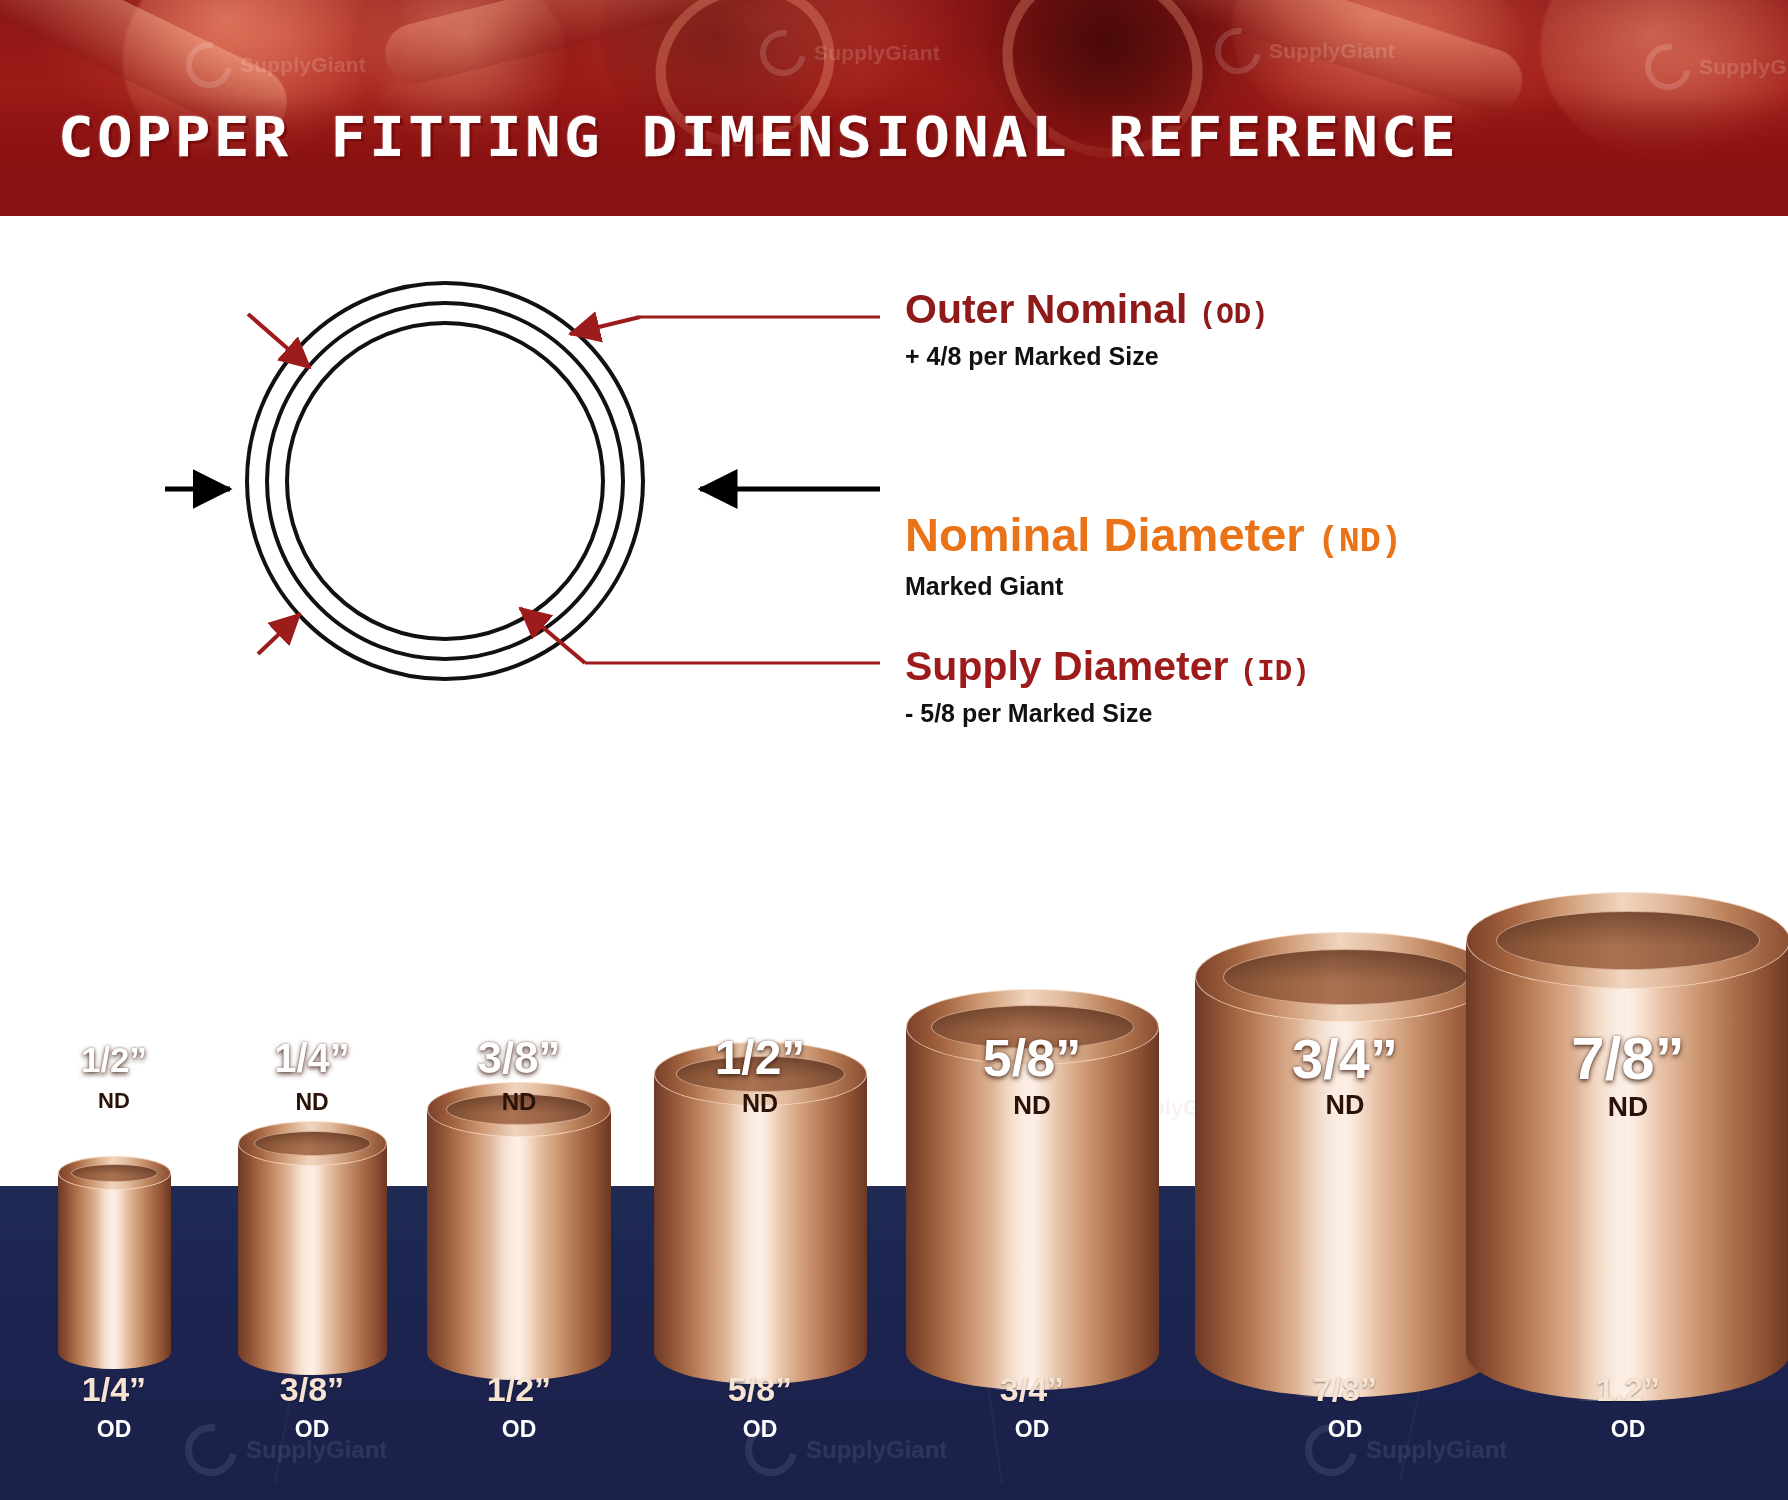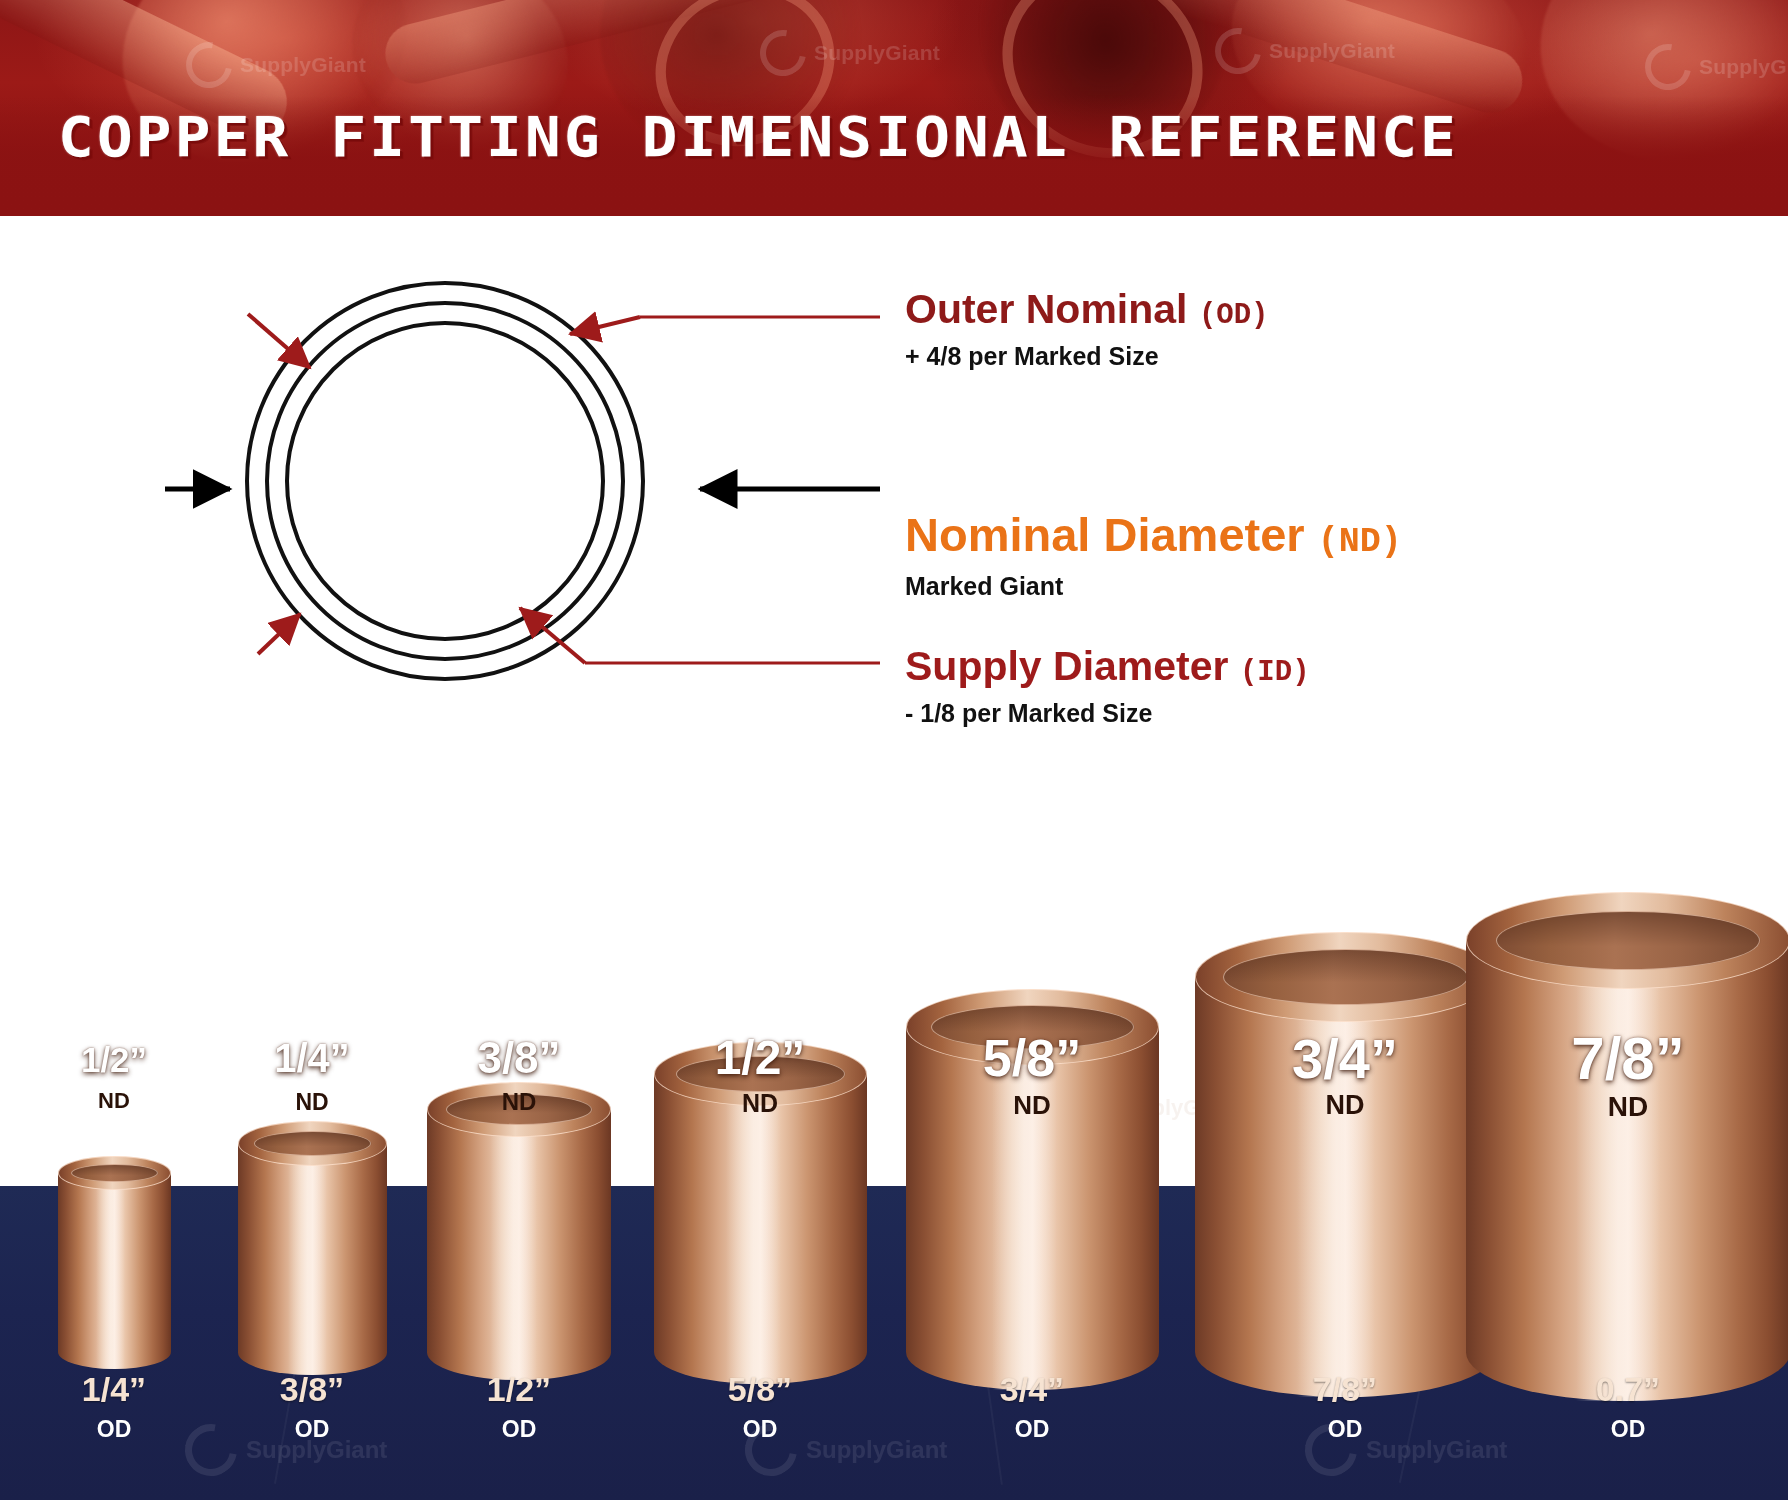--- a/index.html
+++ b/index.html
@@ -241,21 +241,21 @@
     <div class="sub">+ 4/8 per Marked Size</div>
   </div>
 
   <div class="lbl" id="lbl-nd">
     <div class="big"><span>Nominal Diameter</span> <span class="suffix">(ND)</span></div>
     <div class="sub">Marked Giant</div>
   </div>
 
   <div class="lbl" id="lbl-id">
     <div class="big"><span>Supply Diameter</span> <span class="suffix">(ID)</span></div>
-    <div class="sub">- 1/8 per Marked Size</div>
+    <div class="sub">- 5/8 per Marked Size</div>
   </div>
 </div>
 
 <div id="navy">
   <div class="navy-streak" style="left:300px;top:0;transform:rotate(10deg);"></div>
   <div class="navy-streak" style="left:980px;top:0;transform:rotate(-8deg);"></div>
   <div class="navy-streak" style="left:1430px;top:0;transform:rotate(12deg);"></div>
 
   <div class="wmn" style="left:185px;top:238px;">
     <span class="wm-g"></span>
@@ -359,15 +359,15 @@
       <div class="pipe-body" style="top: 48.5px; width: 324px; height: 460px; border-bottom-left-radius: 162px 48.5px; border-bottom-right-radius: 162px 48.5px;">
         <div class="pipe-hl" style="left: 110.16px; width: 84.24px;"></div>
       </div>
       <div class="pipe-outer-lip" style="width: 324px; height: 97px;"></div>
       <div class="pipe-bore" style="left: 30px; top: 19px; width: 264px; height: 59px;">
         <div class="pipe-bore-shade" style="left: 0px; top: 0px; width: 264px; height: 59px;"></div>
       </div>
     </div>
     <div class="nd-text" style="left: 1466px; top: 1024px; width: 324px; font-size: 60px;">7/8”</div>
     <div class="nd-unit" style="left: 1466px; top: 1091px; width: 324px; font-size: 28px;">ND</div>
-    <div class="od-val" style="left: 1508px; top: 1370px; width: 240px; font-size: 34px;">0.7”</div>
+    <div class="od-val" style="left: 1508px; top: 1370px; width: 240px; font-size: 34px;">1.2”</div>
     <div class="od-unit" style="left: 1508px; top: 1416px; width: 240px; font-size: 23px;">OD</div>
   </div>
 
 </body></html>

